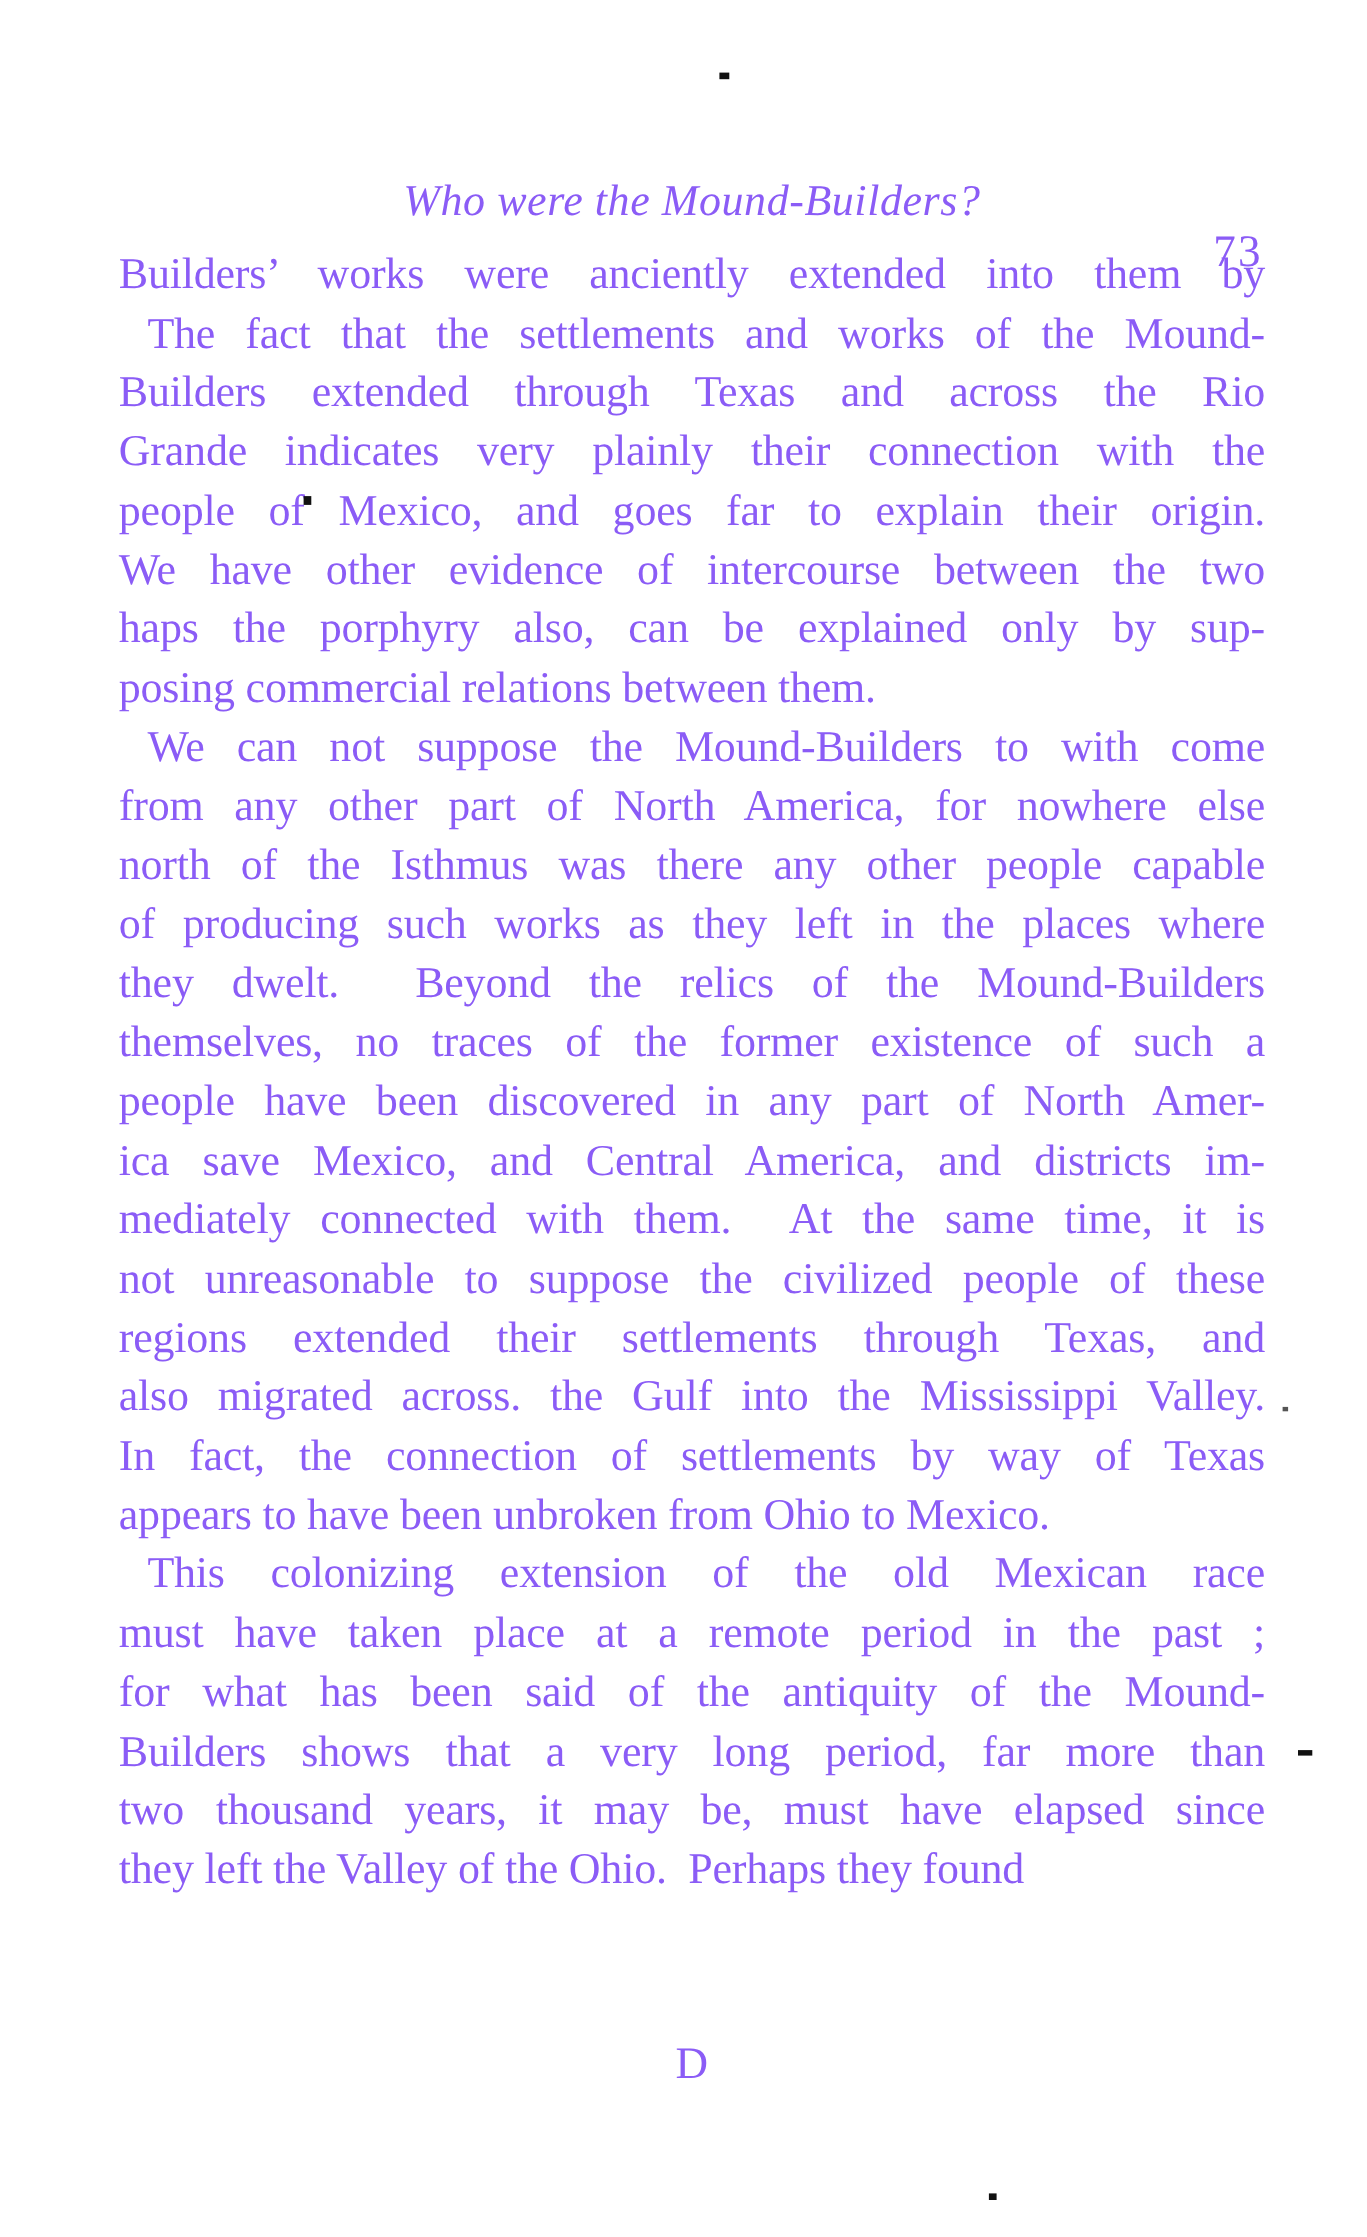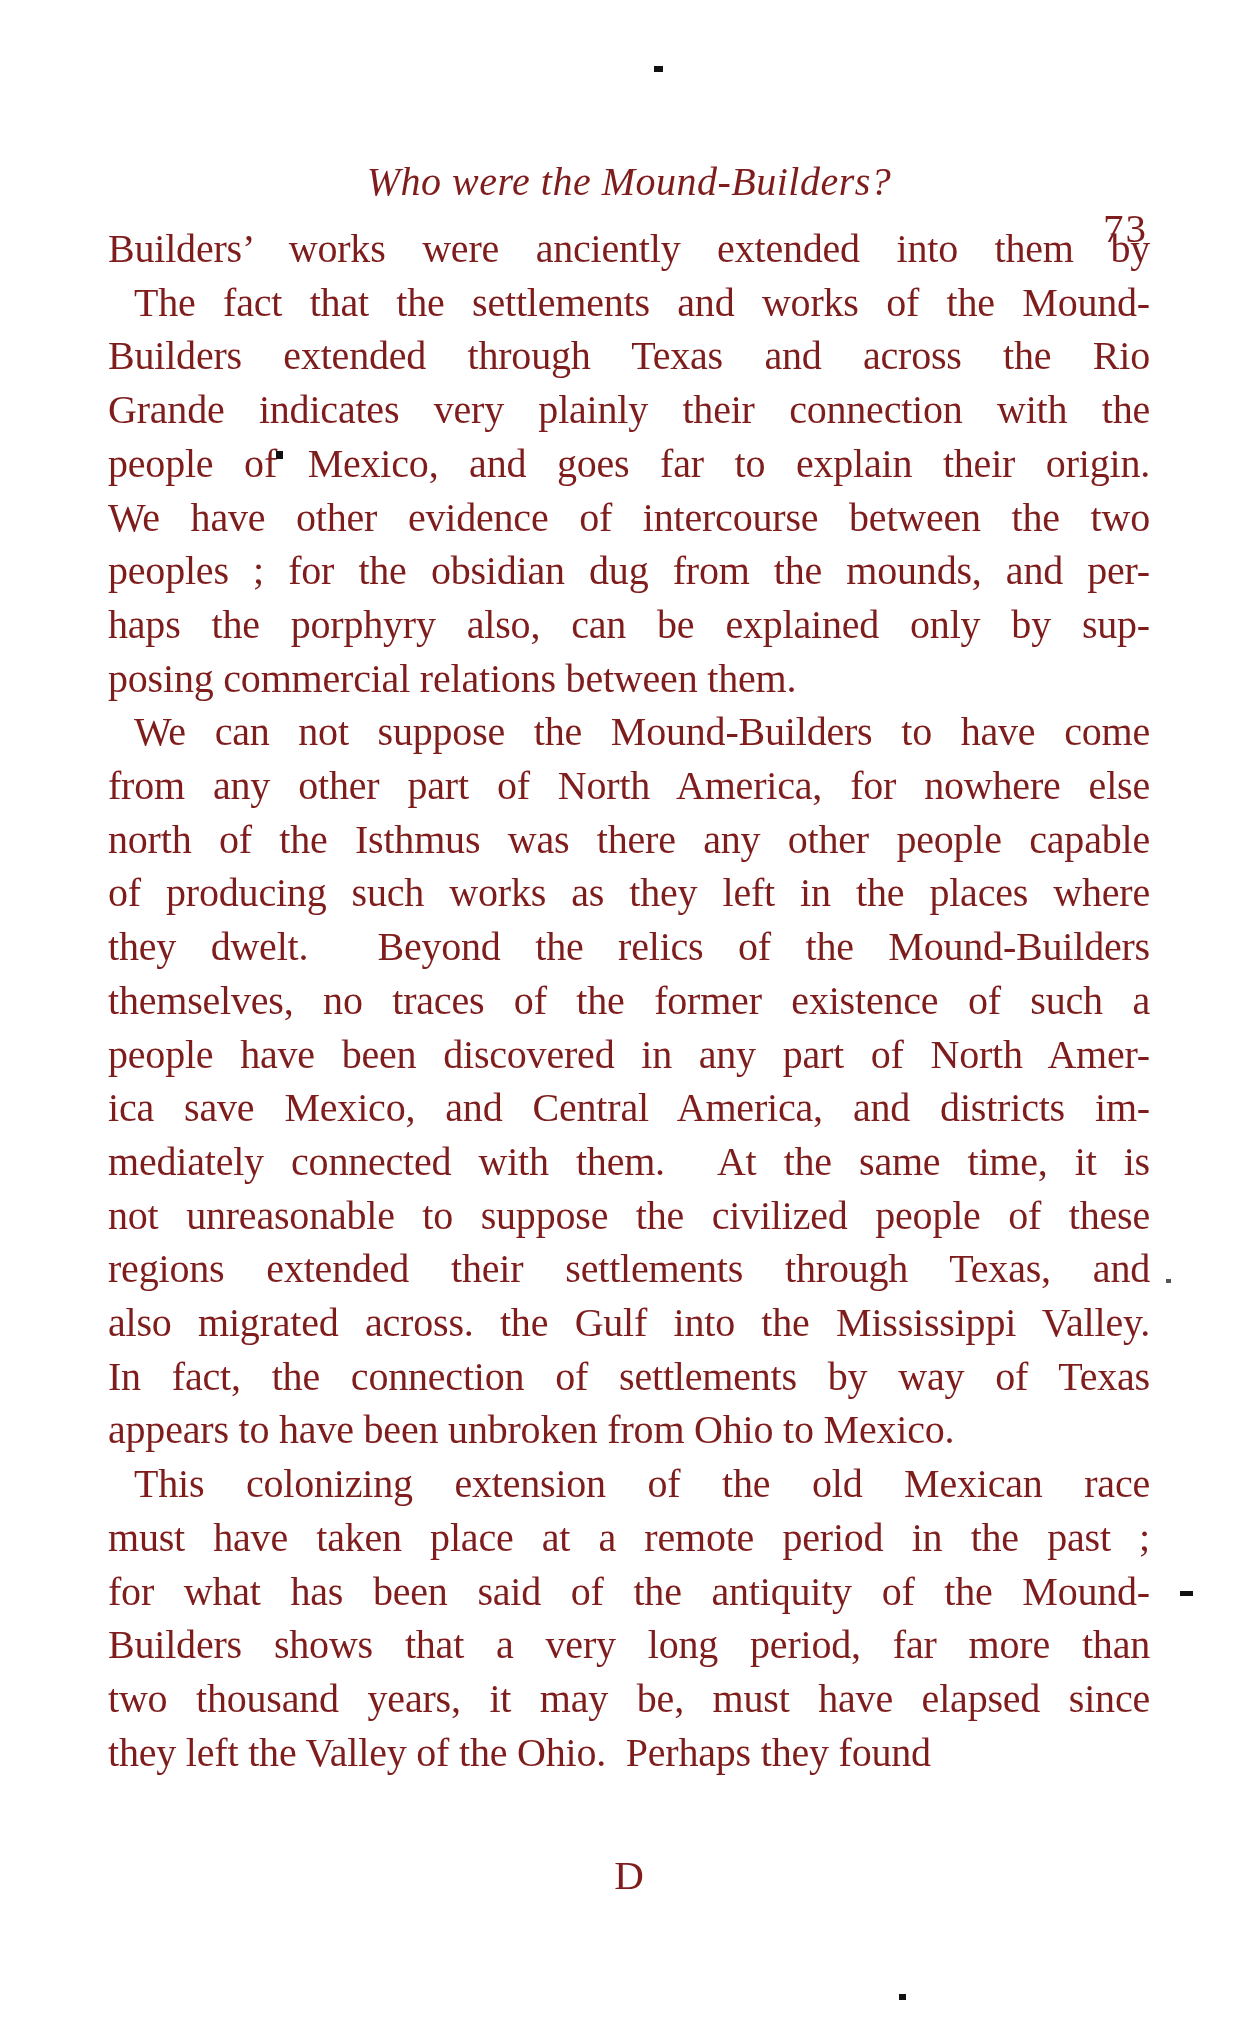--- a/index.html
+++ b/index.html
@@ -1,20 +1,20 @@
 <!DOCTYPE html>
 <html><head>
 <meta charset="utf-8">
 <style>
   html,body{margin:0;padding:0;background:#e8e8e8;}
   .page{
     position:relative;
     width:1243px;height:2034px;
     background:#ffffff;
-    color:#7f1d1d;
+    color:#8b5cf6;
     font-family:"Liberation Serif","DejaVu Serif",serif;
     overflow:hidden;
     margin:0 auto;
   }
   .running-header{
     position:absolute;left:108px;top:158px;width:1042px;height:52px;
     text-align:center;
   }
   .header-title{
     font-style:italic;
@@ -52,24 +52,23 @@
     <span class="page-number">73</span>
   </div>
 
   <div class="body-text" id="body-text">
       <div class="line just">Builders’ works were anciently extended into them by</div>
       <div class="line just indent">The fact that the settlements and works of the Mound-</div>
       <div class="line just">Builders extended through Texas and across the Rio</div>
       <div class="line just">Grande indicates very plainly their connection with the</div>
       <div class="line just">people of Mexico, and goes far to explain their origin.</div>
       <div class="line just">We have other evidence of intercourse between the two</div>
-      <div class="line just">peoples ; for the obsidian dug from the mounds, and per-</div>
       <div class="line just">haps the porphyry also, can be explained only by sup-</div>
       <div class="line">posing commercial relations between them.</div>
-      <div class="line just indent">We can not suppose the Mound-Builders to have come</div>
+      <div class="line just indent">We can not suppose the Mound-Builders to with come</div>
       <div class="line just">from any other part of North America, for nowhere else</div>
       <div class="line just">north of the Isthmus was there any other people capable</div>
       <div class="line just">of producing such works as they left in the places where</div>
       <div class="line just">they dwelt.&nbsp; Beyond the relics of the Mound-Builders</div>
       <div class="line just">themselves, no traces of the former existence of such a</div>
       <div class="line just">people have been discovered in any part of North Amer-</div>
       <div class="line just">ica save Mexico, and Central America, and districts im-</div>
       <div class="line just">mediately connected with them.&nbsp; At the same time, it is</div>
       <div class="line just">not unreasonable to suppose the civilized people of these</div>
       <div class="line just">regions extended their settlements through Texas, and</div>

